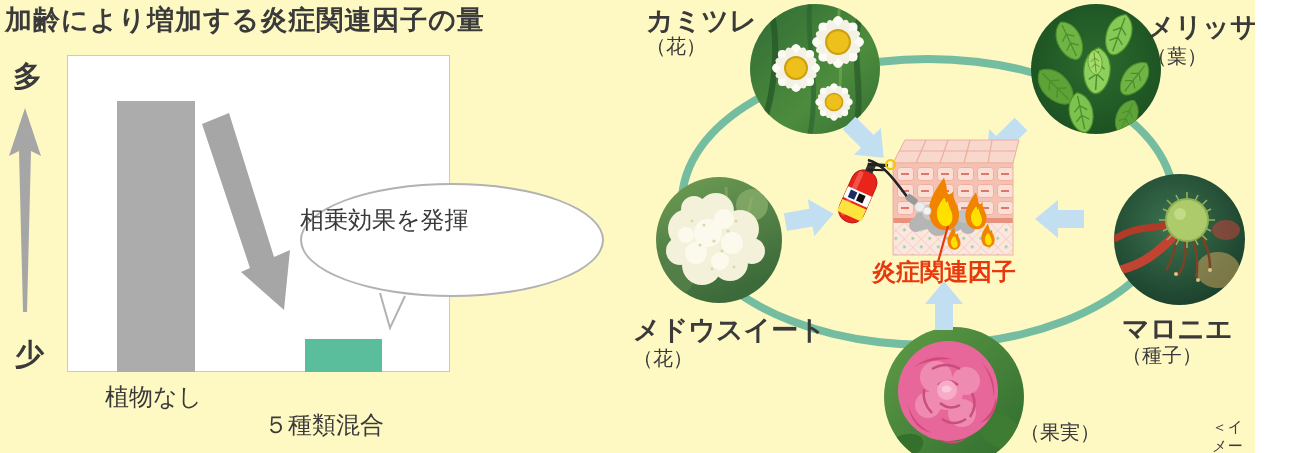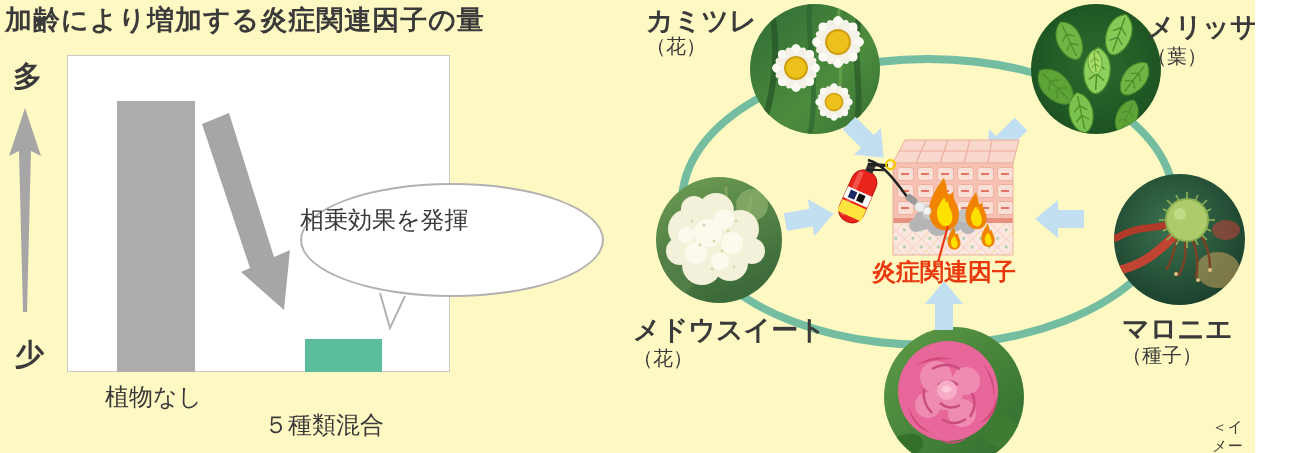--- a/index.html
+++ b/index.html
@@ -315,19 +315,20 @@
 
   <div class="abs plant-name ctr" style="left:646px;top:3px;width:120px;">カミツレ</div>
   <div class="abs plant-part ctr" style="left:646px;top:33px;width:120px;">（花）</div>
 
   <div class="abs plant-name ctr" style="left:1147px;top:9px;width:116px;">メリッサ</div>
   <div class="abs plant-part ctr" style="left:1147px;top:43px;width:116px;">（葉）</div>
 
   <div class="abs plant-name ctr" style="left:1122px;top:311px;width:118px;">マロニエ</div>
   <div class="abs plant-part ctr" style="left:1122px;top:342px;width:118px;">（種子）</div>
 
+  <div class="abs plant-part ctr" style="left:1020px;top:419px;width:160px;">（果実）</div>
 
   <div class="abs plant-name ctr" style="left:633px;top:312px;width:242px;">メドウスイート</div>
   <div class="abs plant-part ctr" style="left:633px;top:345px;width:242px;">（花）</div>
 
   <div class="abs footnote">＜イメージ図＞</div>
 
 </div>
 
 </body></html>

